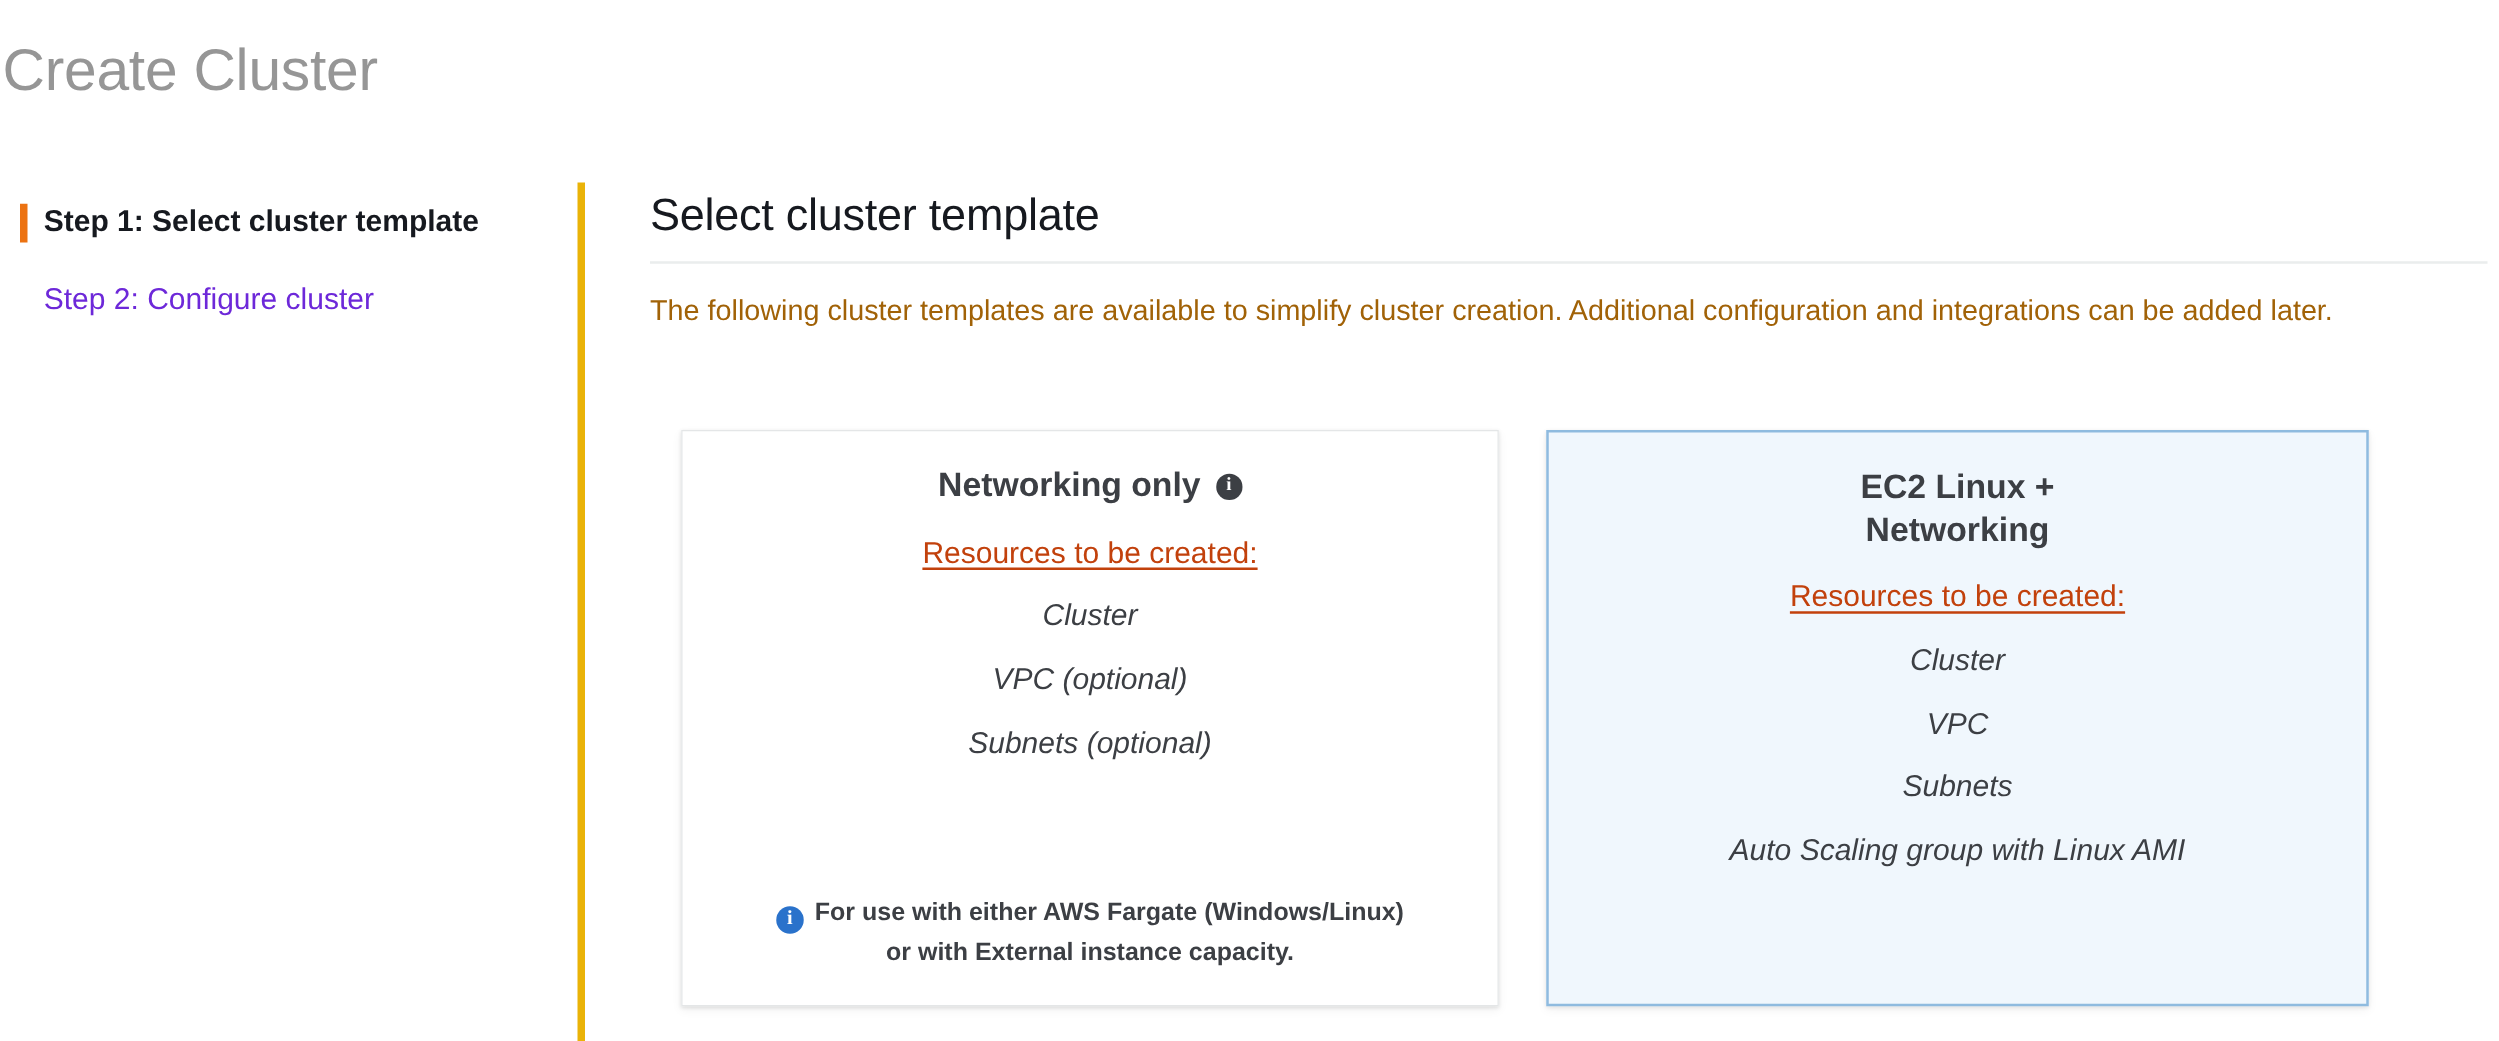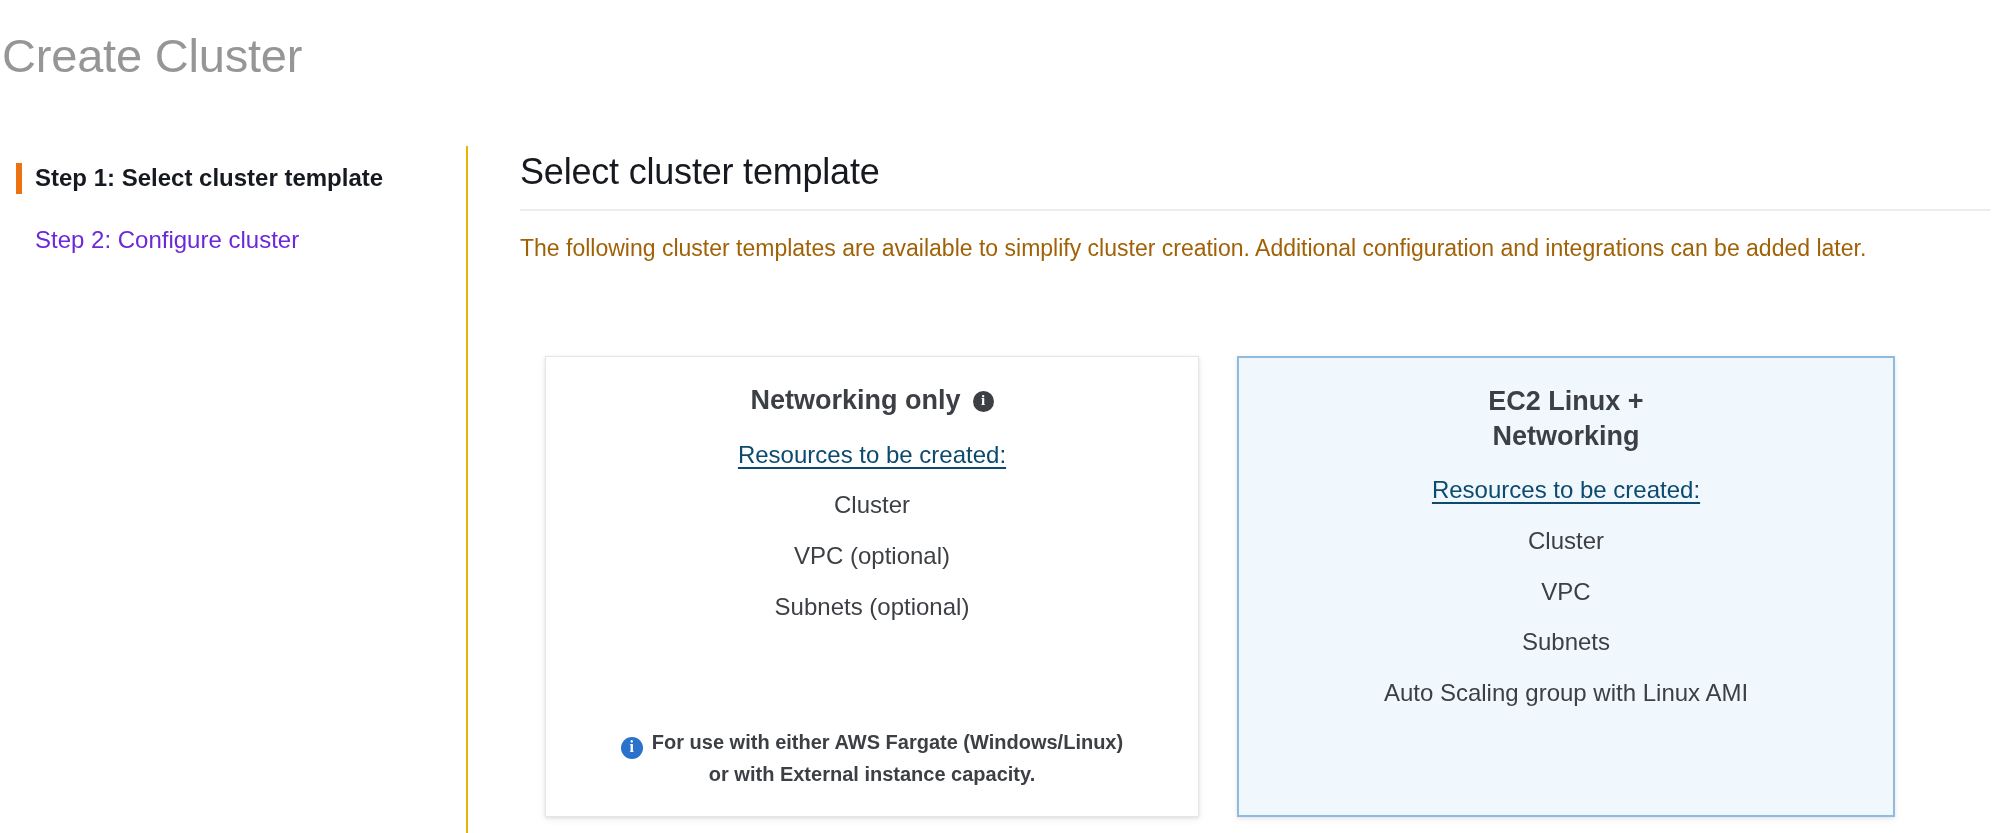--- a/index.html
+++ b/index.html
@@ -29,21 +29,21 @@
     white-space: nowrap;
   }
 
   
   .wizard-sidebar {
     position: absolute;
     left: 0px;
     top: 146px;
     width: 468px;
     height: 687px;
-    border-right: 2px solid #eab308;
+    border-right: 6px solid #eab308;
     box-sizing: border-box;
   }
   .step {
     position: relative;
     padding-left: 35px;
     font-size: 24px;
     line-height: 1.2;
     white-space: nowrap;
   }
   .step-active {
@@ -93,21 +93,21 @@
     font-size: 23px;
     line-height: 1.38;
     color: #a16207;
     width: 1410px;
   }
 
   
   .cards {
     position: absolute;
     left: 545px;
-    top: 356px;
+    top: 344px;
     width: 1350px;
     height: 461px;
   }
   .card {
     position: absolute;
     top: 0;
     box-sizing: border-box;
     height: 461px;
     background: #ffffff;
     border: 1px solid #e4e6e7;
@@ -160,37 +160,38 @@
     line-height: 1;
     flex: 0 0 auto;
     position: relative;
     top: 1px;
   }
   .info-icon-dark span { position: relative; top: -1px; }
 
   .resources-label {
     margin-top: 23px;
     font-size: 24px;
-    color: #0c4a6e;
+    color: #c2410c;
     text-decoration: underline;
     text-underline-offset: 4px;
     line-height: 1.2;
   }
   .resource-list {
     list-style: none;
     margin: 0;
     padding: 0;
     width: 100%;
     text-align: center;
   }
   .resource-item {
     margin-top: 22px;
     font-size: 24px;
     color: #3c3f44;
     line-height: 1.2;
+    font-style: italic;
   }
 
   .card-note {
     margin-top: auto;
     margin-bottom: 26px;
     width: 88%;
     text-align: center;
     font-size: 20px;
     font-weight: bold;
     color: #3c3f44;

